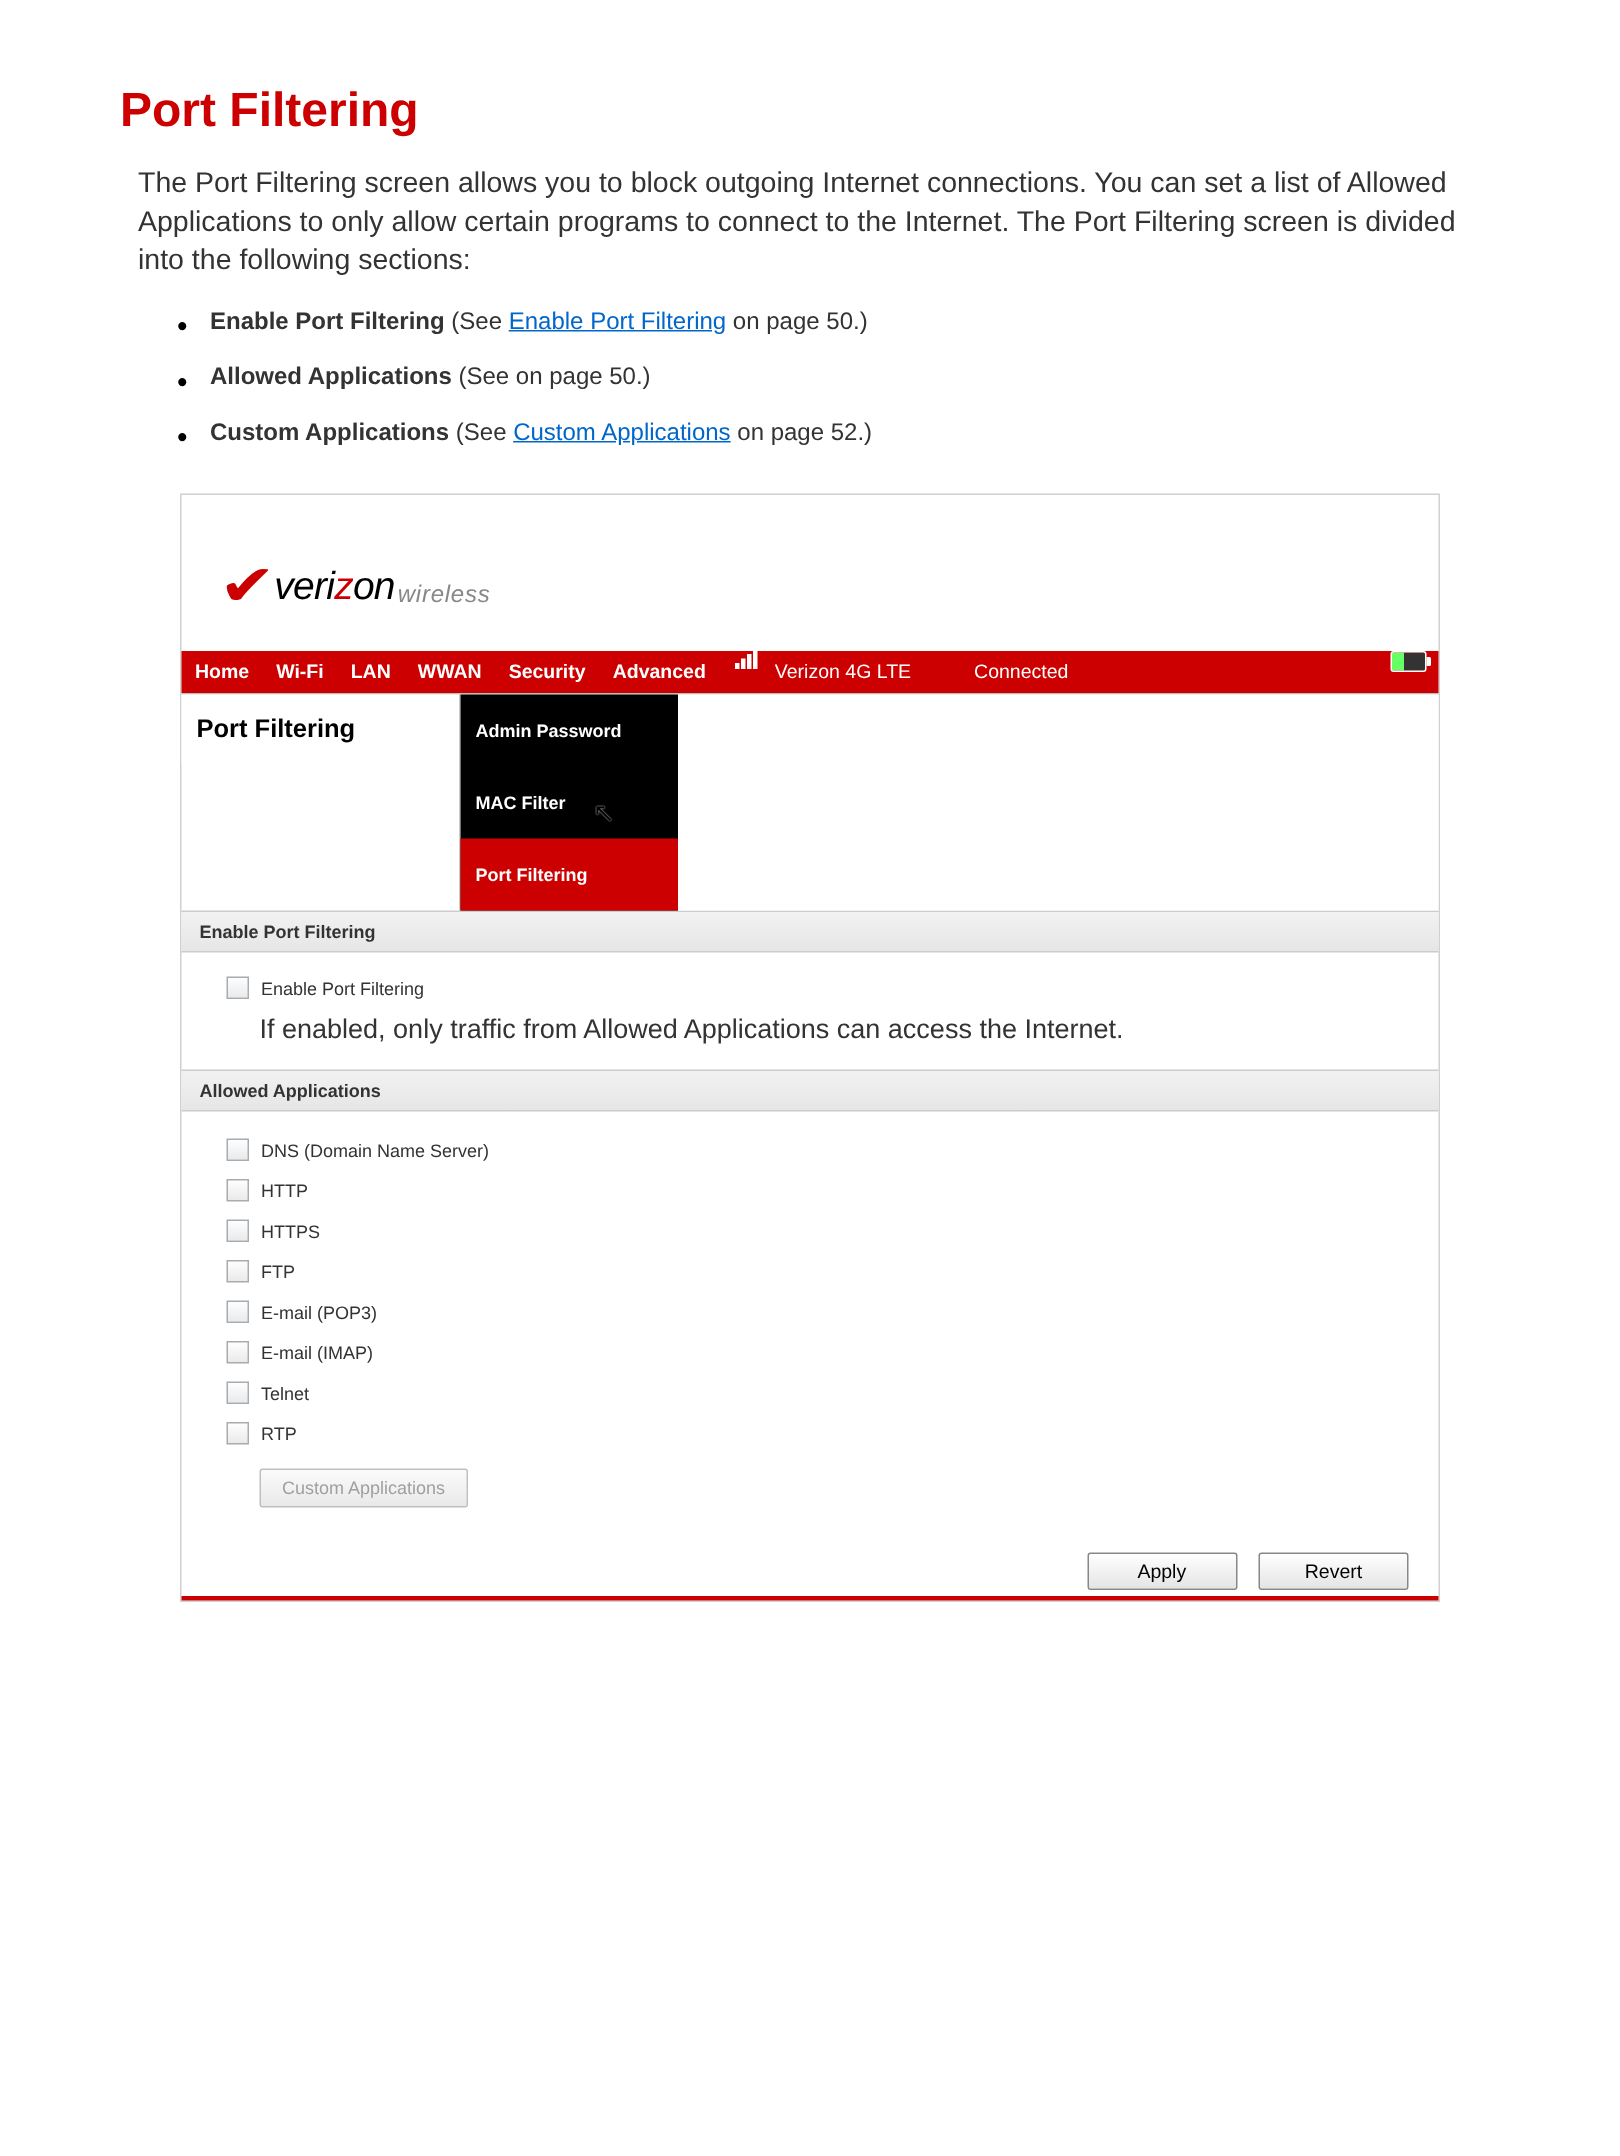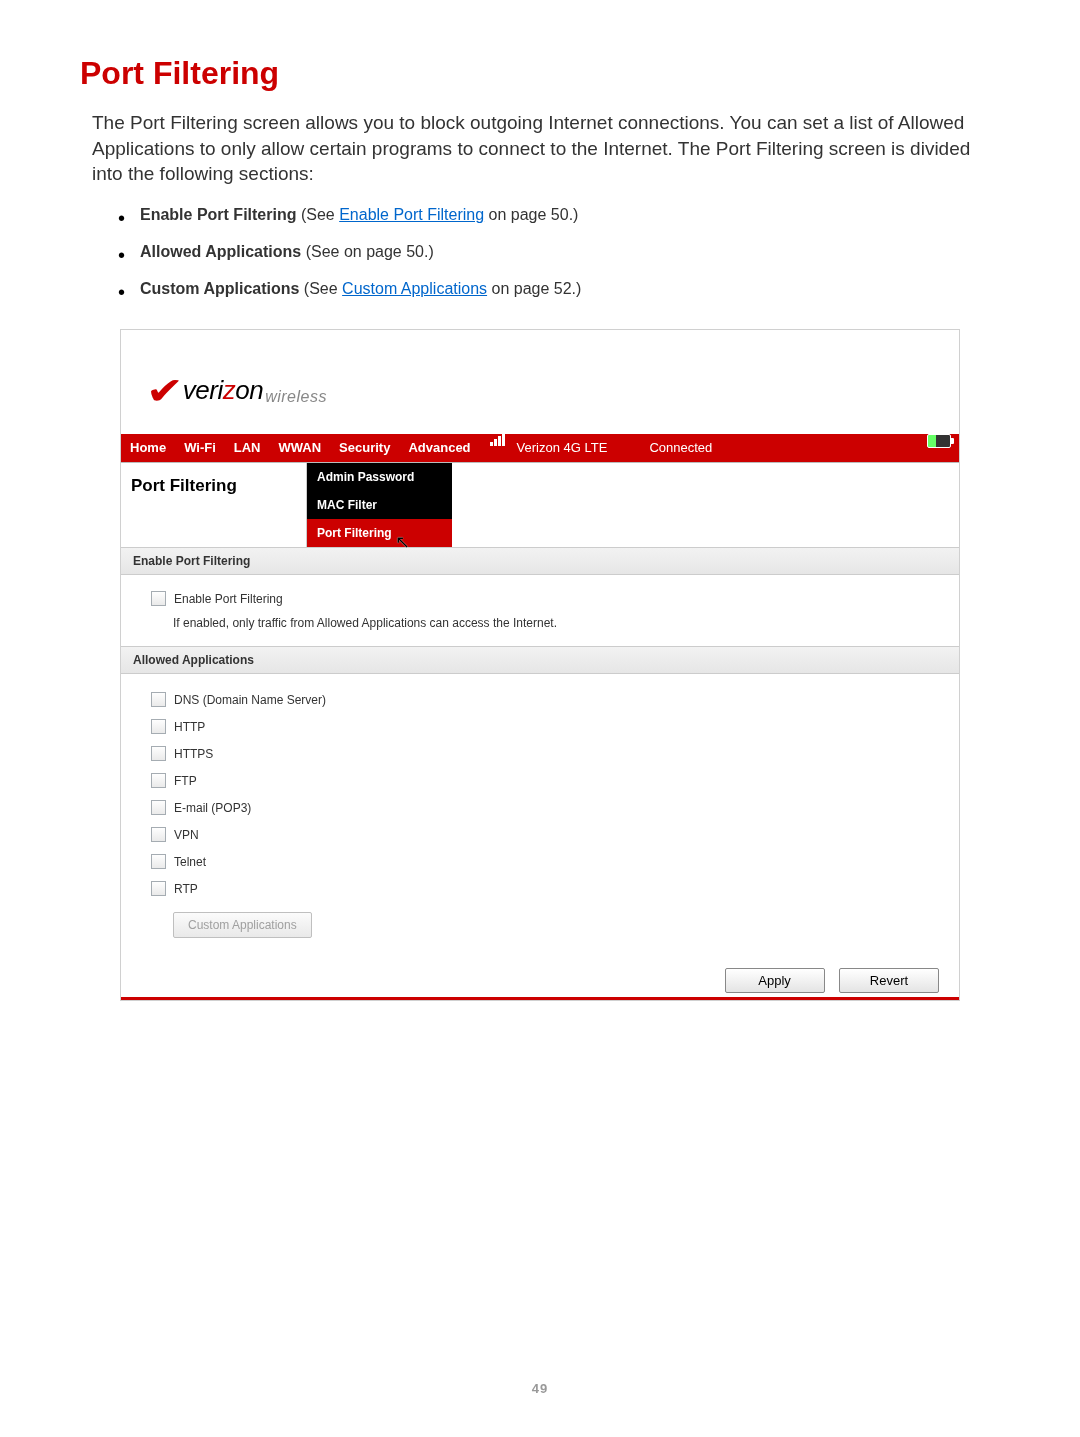--- a/index.html
+++ b/index.html
@@ -186,21 +186,21 @@
   .submenu {
     width: 145px;
     flex: 0 0 145px;
     background: #000;
     color: #fff;
     font-family: Arial, sans-serif;
     font-size: 12px;
     font-weight: 700;
   }
   .submenu .mitem {
-    padding: 7px 10px;
+    padding: 17px 10px;
   }
   .submenu .mitem.active {
     background: #cc0000;
     position: relative;
   }
   .cursor{
     position: absolute;
     left: 274px;
     top: 68px;
     font-size: 18px;
@@ -233,21 +233,21 @@
   }
   .chk {
     width: 13px;
     height: 13px;
     border: 1px solid #a5acb2;
     background: linear-gradient(#fefefe,#eaeaea);
     margin-right: 8px;
     flex: 0 0 13px;
   }
   .hint {
-    font-size: 12px;
+    font-size: 18px;
     color: #333;
     margin-left: 22px;
   }
 
   .app-row {
     display: flex;
     align-items: center;
     padding: 6px 0;
   }
   .custom-btn {
@@ -380,21 +380,21 @@
       <div class="app-row">
           <span class="chk"></span>
           <span>FTP</span>
         </div>
       <div class="app-row">
           <span class="chk"></span>
           <span>E-mail (POP3)</span>
         </div>
       <div class="app-row">
           <span class="chk"></span>
-          <span>VPN</span>
+          <span>E-mail (IMAP)</span>
         </div>
       <div class="app-row">
           <span class="chk"></span>
           <span>Telnet</span>
         </div>
       <div class="app-row">
           <span class="chk"></span>
           <span>RTP</span>
         </div>
       <span class="custom-btn">Custom Applications</span>

